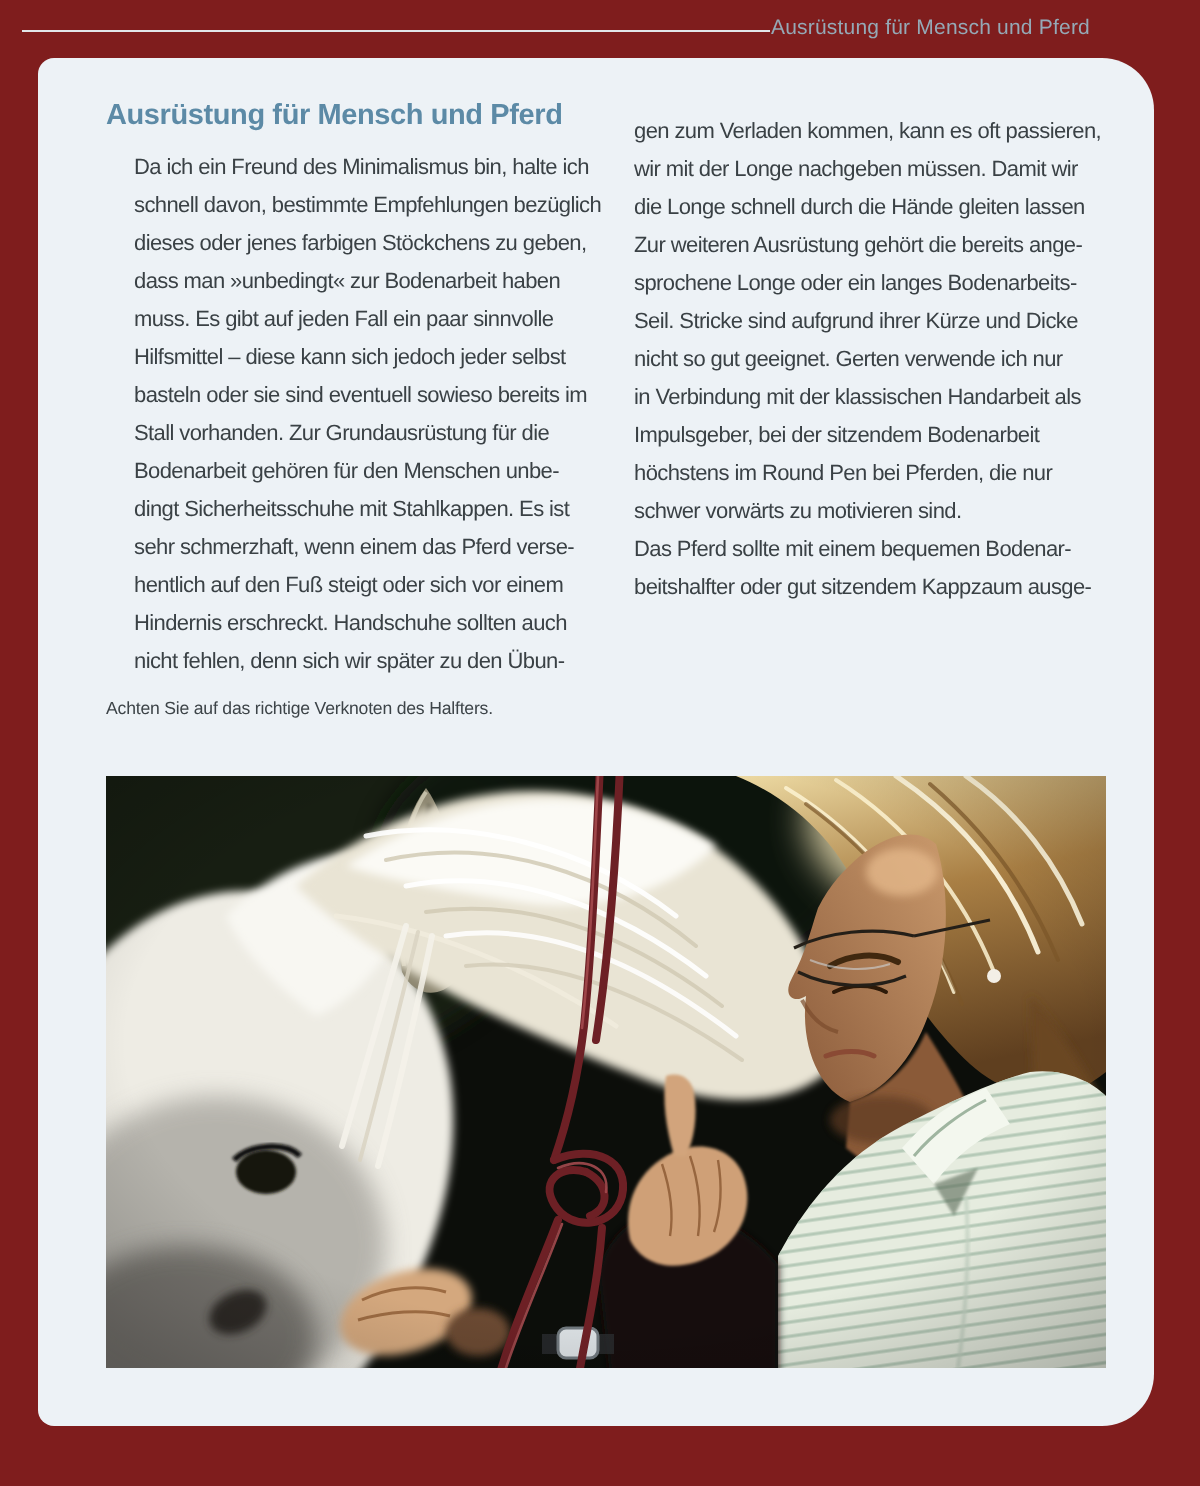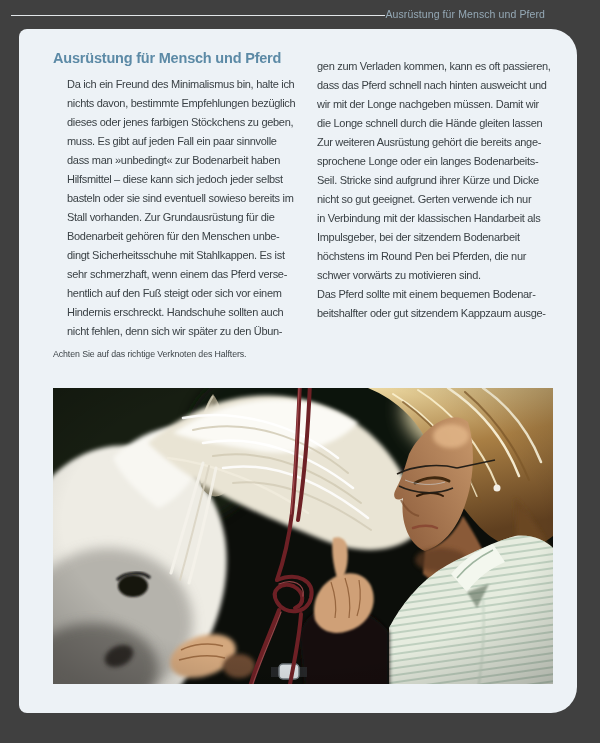--- a/index.html
+++ b/index.html
@@ -1,17 +1,17 @@
 <!DOCTYPE html>
 <html><head>
 <meta charset="utf-8">
 <style>
   html,body{margin:0;padding:0;background:#ffffff;}
   .page{
-    position:relative;width:600px;height:743px;background:#404040;overflow:hidden;
+    position:relative;width:600px;height:743px;background:#7f1d1d;overflow:hidden;
     font-family:"Liberation Sans","DejaVu Sans",sans-serif;
   }
   .header-rule{
     position:absolute;left:11px;top:15px;width:374px;height:1px;background:#e2e6e9;
   }
   .running-header{
     position:absolute;top:8px;right:55px;font-size:10.5px;color:#95a9b6;letter-spacing:0.1px;
   }
   .panel{
     position:absolute;left:19px;top:29px;width:558px;height:684px;
@@ -44,38 +44,37 @@
 
   <div class="header-rule"></div>
   <div class="running-header">Ausrüstung für Mensch und Pferd</div>
 
   <div class="panel">
 
     <h1 class="article-heading">Ausrüstung für Mensch und Pferd</h1>
 
     <div class="col col-left">
         <div class="tline">Da ich ein Freund des Minimalismus bin, halte ich</div>
-        <div class="tline">nichts davon, bestimmte Empfehlungen bezüglich</div>
+        <div class="tline">schnell davon, bestimmte Empfehlungen bezüglich</div>
         <div class="tline">dieses oder jenes farbigen Stöckchens zu geben,</div>
+        <div class="tline">dass man »unbedingt« zur Bodenarbeit haben</div>
         <div class="tline">muss. Es gibt auf jeden Fall ein paar sinnvolle</div>
-        <div class="tline">dass man »unbedingt« zur Bodenarbeit haben</div>
         <div class="tline">Hilfsmittel – diese kann sich jedoch jeder selbst</div>
         <div class="tline">basteln oder sie sind eventuell sowieso bereits im</div>
         <div class="tline">Stall vorhanden. Zur Grundausrüstung für die</div>
         <div class="tline">Bodenarbeit gehören für den Menschen unbe-</div>
         <div class="tline">dingt Sicherheitsschuhe mit Stahlkappen. Es ist</div>
         <div class="tline">sehr schmerzhaft, wenn einem das Pferd verse-</div>
         <div class="tline">hentlich auf den Fuß steigt oder sich vor einem</div>
         <div class="tline">Hindernis erschreckt. Handschuhe sollten auch</div>
         <div class="tline">nicht fehlen, denn sich wir später zu den Übun-</div>
       </div>
 
     <div class="col col-right">
         <div class="tline">gen zum Verladen kommen, kann es oft passieren,</div>
-        <div class="tline">dass das Pferd schnell nach hinten ausweicht und</div>
         <div class="tline">wir mit der Longe nachgeben müssen. Damit wir</div>
         <div class="tline">die Longe schnell durch die Hände gleiten lassen</div>
         <div class="tline">Zur weiteren Ausrüstung gehört die bereits ange-</div>
         <div class="tline">sprochene Longe oder ein langes Bodenarbeits-</div>
         <div class="tline">Seil. Stricke sind aufgrund ihrer Kürze und Dicke</div>
         <div class="tline">nicht so gut geeignet. Gerten verwende ich nur</div>
         <div class="tline">in Verbindung mit der klassischen Handarbeit als</div>
         <div class="tline">Impulsgeber, bei der sitzendem Bodenarbeit</div>
         <div class="tline">höchstens im Round Pen bei Pferden, die nur</div>
         <div class="tline">schwer vorwärts zu motivieren sind.</div>

